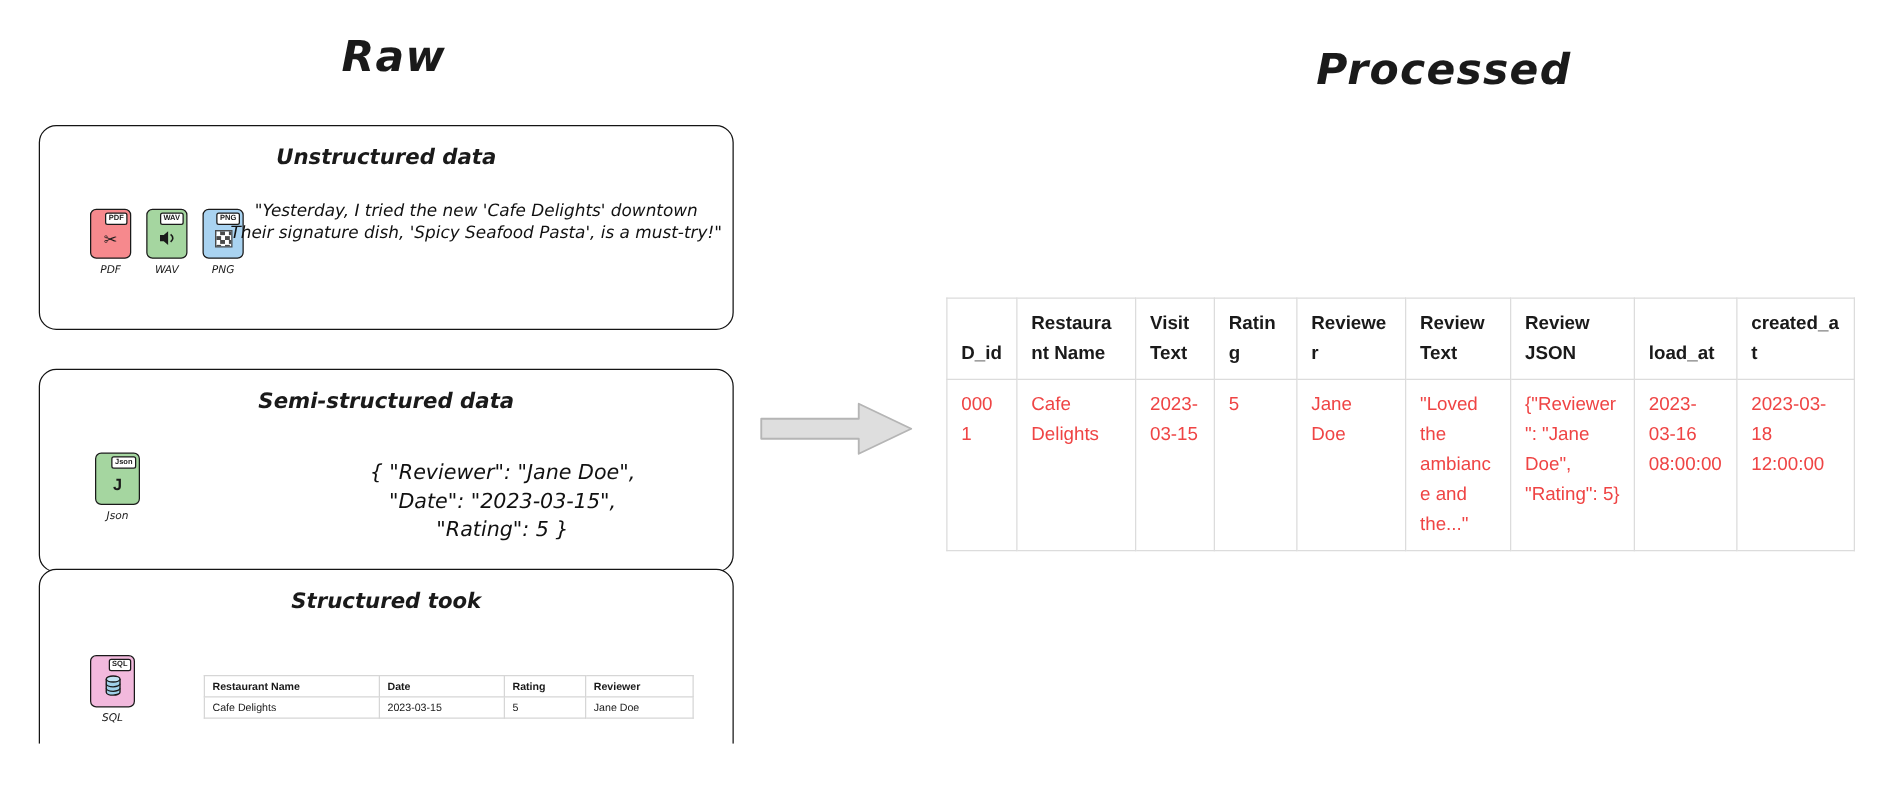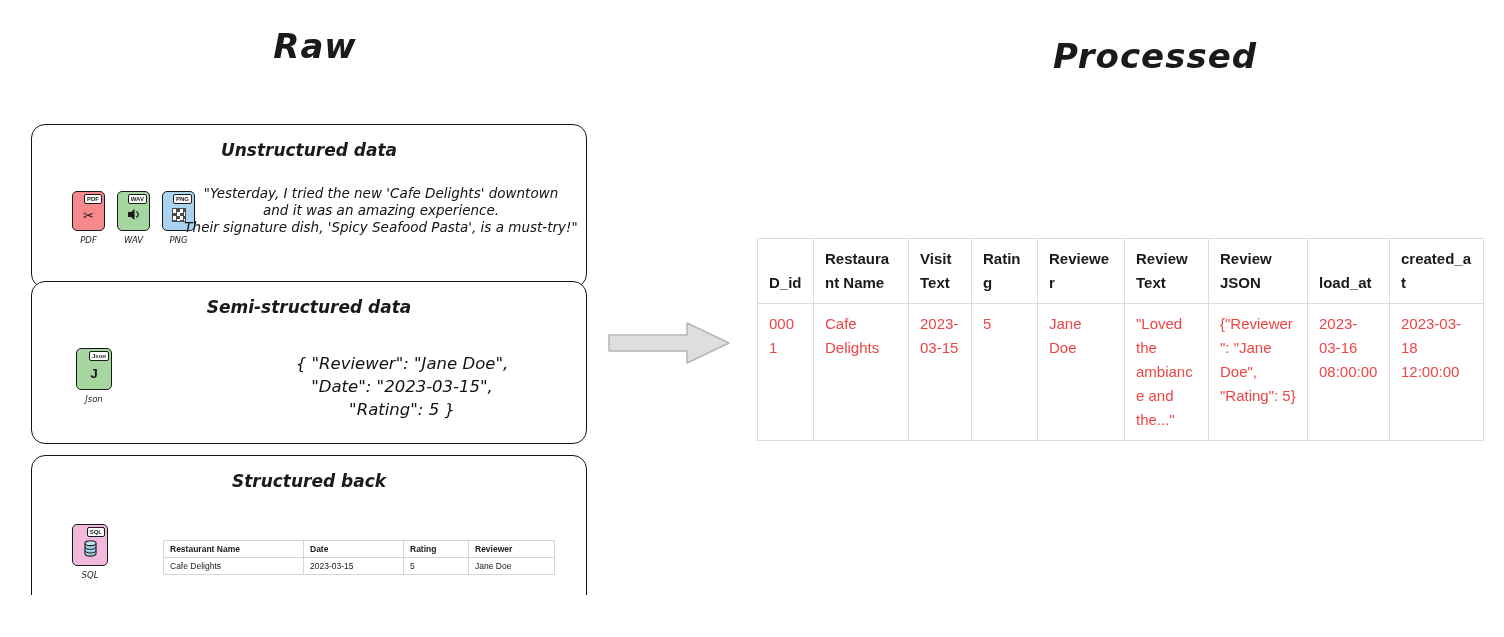--- a/index.html
+++ b/index.html
@@ -30,22 +30,22 @@
 
   
   .box {
     position: absolute;
     left: 31px;
     width: 556px;
     background: #ffffff;
     border: 1.8px solid #141414;
     border-radius: 14px;
   }
-  .box-unstructured { top: 124px; height: 164px; }
-  .box-semi         { top: 281px; height: 163px; padding-left: 12px; }
+  .box-unstructured { top: 100px; height: 164px; }
+  .box-semi         { top: 295px; height: 163px; padding-left: 12px; }
   .box-structured   { top: 455px; height: 163px; }
 
   .box-title {
     position: absolute;
     top: 15px; left: 0; right: 0;
     text-align: center;
     font-size: 17px;
     font-weight: 600;
     color: #1a1a1a;
   }
@@ -200,21 +200,20 @@
       <div class="file-icon">
         <div class="doc doc-png">
           <span class="tag">PNG</span>
           <span class="checker"></span>
         </div>
         <div class="icon-label hand">PNG</div>
       </div>
     </div>
     <div class="quote hand">
       <div>"Yesterday, I tried the new 'Cafe Delights' downtown</div>
-      <div>and it was an amazing experience.</div>
       <div>Their signature dish, 'Spicy Seafood Pasta', is a must-try!"</div>
     </div>
   </div>
 
   <div class="box box-semi">
     <div class="box-title hand">Semi-structured data</div>
     <div class="semi-icon file-icon">
       <div class="doc doc-json">
         <span class="tag">Json</span>
         <span class="glyph glyph-j">J</span>
@@ -222,21 +221,21 @@
       <div class="icon-label hand">Json</div>
     </div>
     <div class="json-snippet hand">
       <div>{  "Reviewer": "Jane Doe",</div>
       <div>"Date": "2023-03-15",</div>
       <div>"Rating": 5  }</div>
     </div>
   </div>
 
   <div class="box box-structured">
-    <div class="box-title hand">Structured back</div>
+    <div class="box-title hand">Structured took</div>
     <div class="structured-icon file-icon">
       <div class="doc doc-sql">
         <span class="tag">SQL</span>
         <span class="glyph" style="margin-top:8px;">
           <svg width="15" height="17" viewBox="0 0 15 17">
             <path d="M2 3.2 v10.5 a5.5 2.4 0 0 0 11 0 V3.2" fill="#9fd0e8" stroke="#1a1a1a" stroke-width="1.1"></path>
             <ellipse cx="7.5" cy="3.2" rx="5.5" ry="2.4" fill="#bfe2f2" stroke="#1a1a1a" stroke-width="1.1"></ellipse>
             <path d="M2 7 a5.5 2.4 0 0 0 11 0 M2 10.6 a5.5 2.4 0 0 0 11 0" fill="none" stroke="#1a1a1a" stroke-width="1"></path>
           </svg>
         </span>

